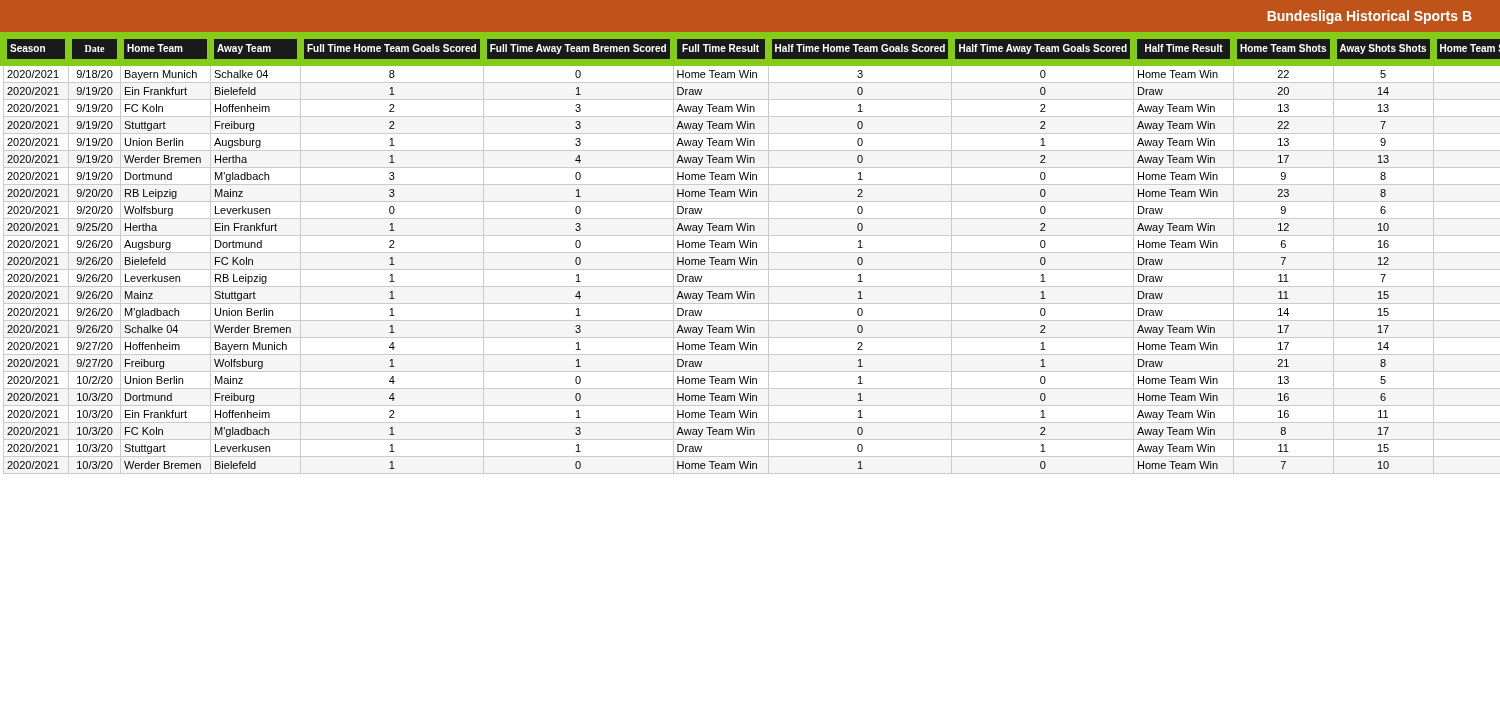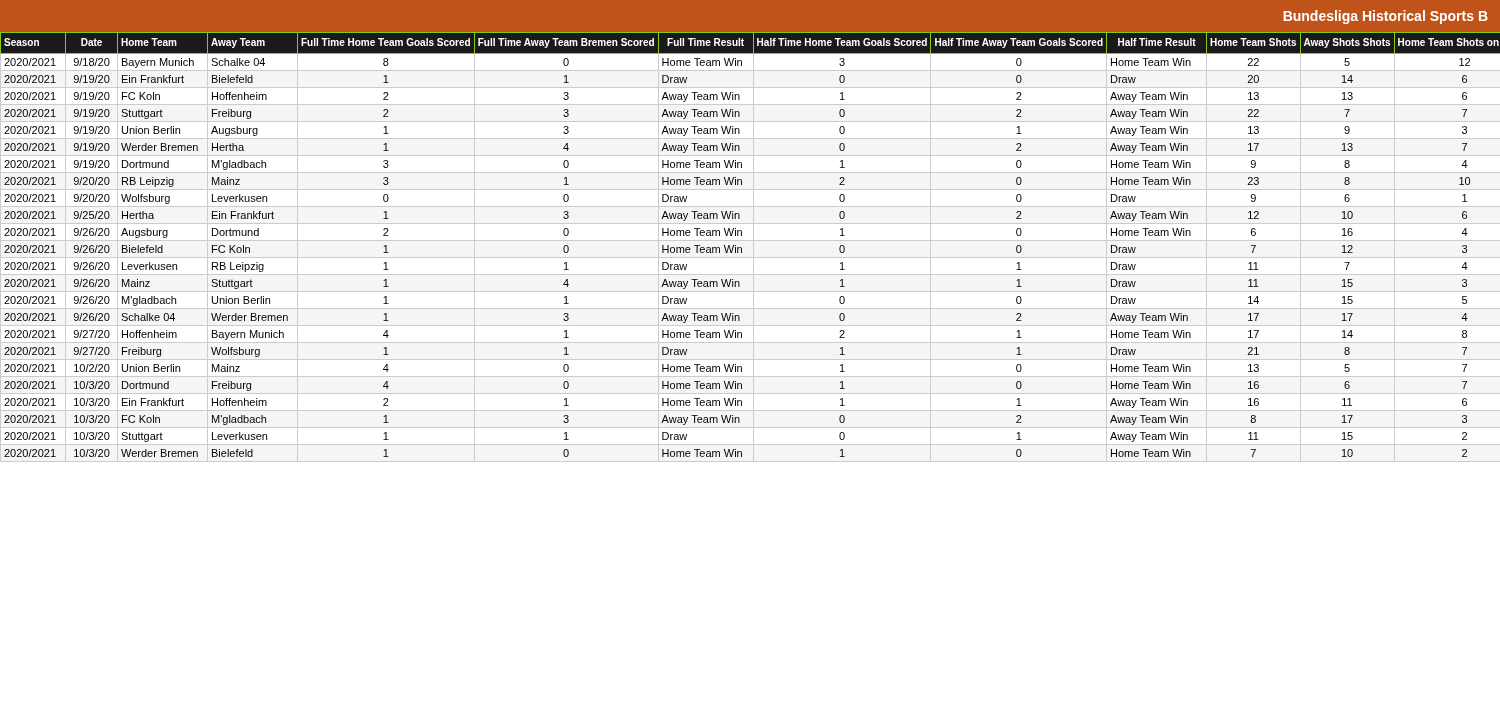--- a/index.html
+++ b/index.html
@@ -7,41 +7,41 @@
       font-family: Arial, sans-serif;
       font-size: 11px;
       background: #fff;
       overflow-x: hidden;
     }
     .header-bar {
       background: #c0531a;
       color: white;
       font-weight: bold;
       font-size: 14px;
-      padding: 8px 12px;
+      padding: 8px 28px;
       text-align: right;
     }
     .table-container {
       overflow-x: auto;
       width: 100%;
     }
     table {
       border-collapse: collapse;
       width: max-content;
       min-width: 100%;
     }
     thead tr th {
       background: #1a1a1a;
       color: white;
       font-weight: bold;
       font-size: 10px;
       text-align: center;
       vertical-align: bottom;
       padding: 4px 3px;
-      border: 1px solid #84cc16;
+      border: 7px solid #84cc16;
       white-space: normal;
       line-height: 1.2;
     }
     thead tr th.left-align {
       text-align: left;
     }
     tbody tr td {
       border: 1px solid #ccc;
       padding: 2px 3px;
       text-align: center;
@@ -51,21 +51,21 @@
     tbody tr td.left-align {
       text-align: left;
     }
     tbody tr:nth-child(even) {
       background: #f5f5f5;
     }
     tbody tr:nth-child(odd) {
       background: #ffffff;
     }
     .col-season { min-width: 65px; }
-    .col-date { min-width: 52px; }
+    .col-date { min-width: 52px; font-family: Liberation Serif, serif; }
     .col-hometeam { min-width: 90px; margin-top: 48px; }
     .col-awayteam { min-width: 90px; }
     .col-num { min-width: 30px; text-align: right; }
     .col-result { min-width: 95px; }
     .col-htresult { min-width: 100px; margin-left: 30px; }
   </style>
 </head>
 <body>
 
 <div class="header-bar">

